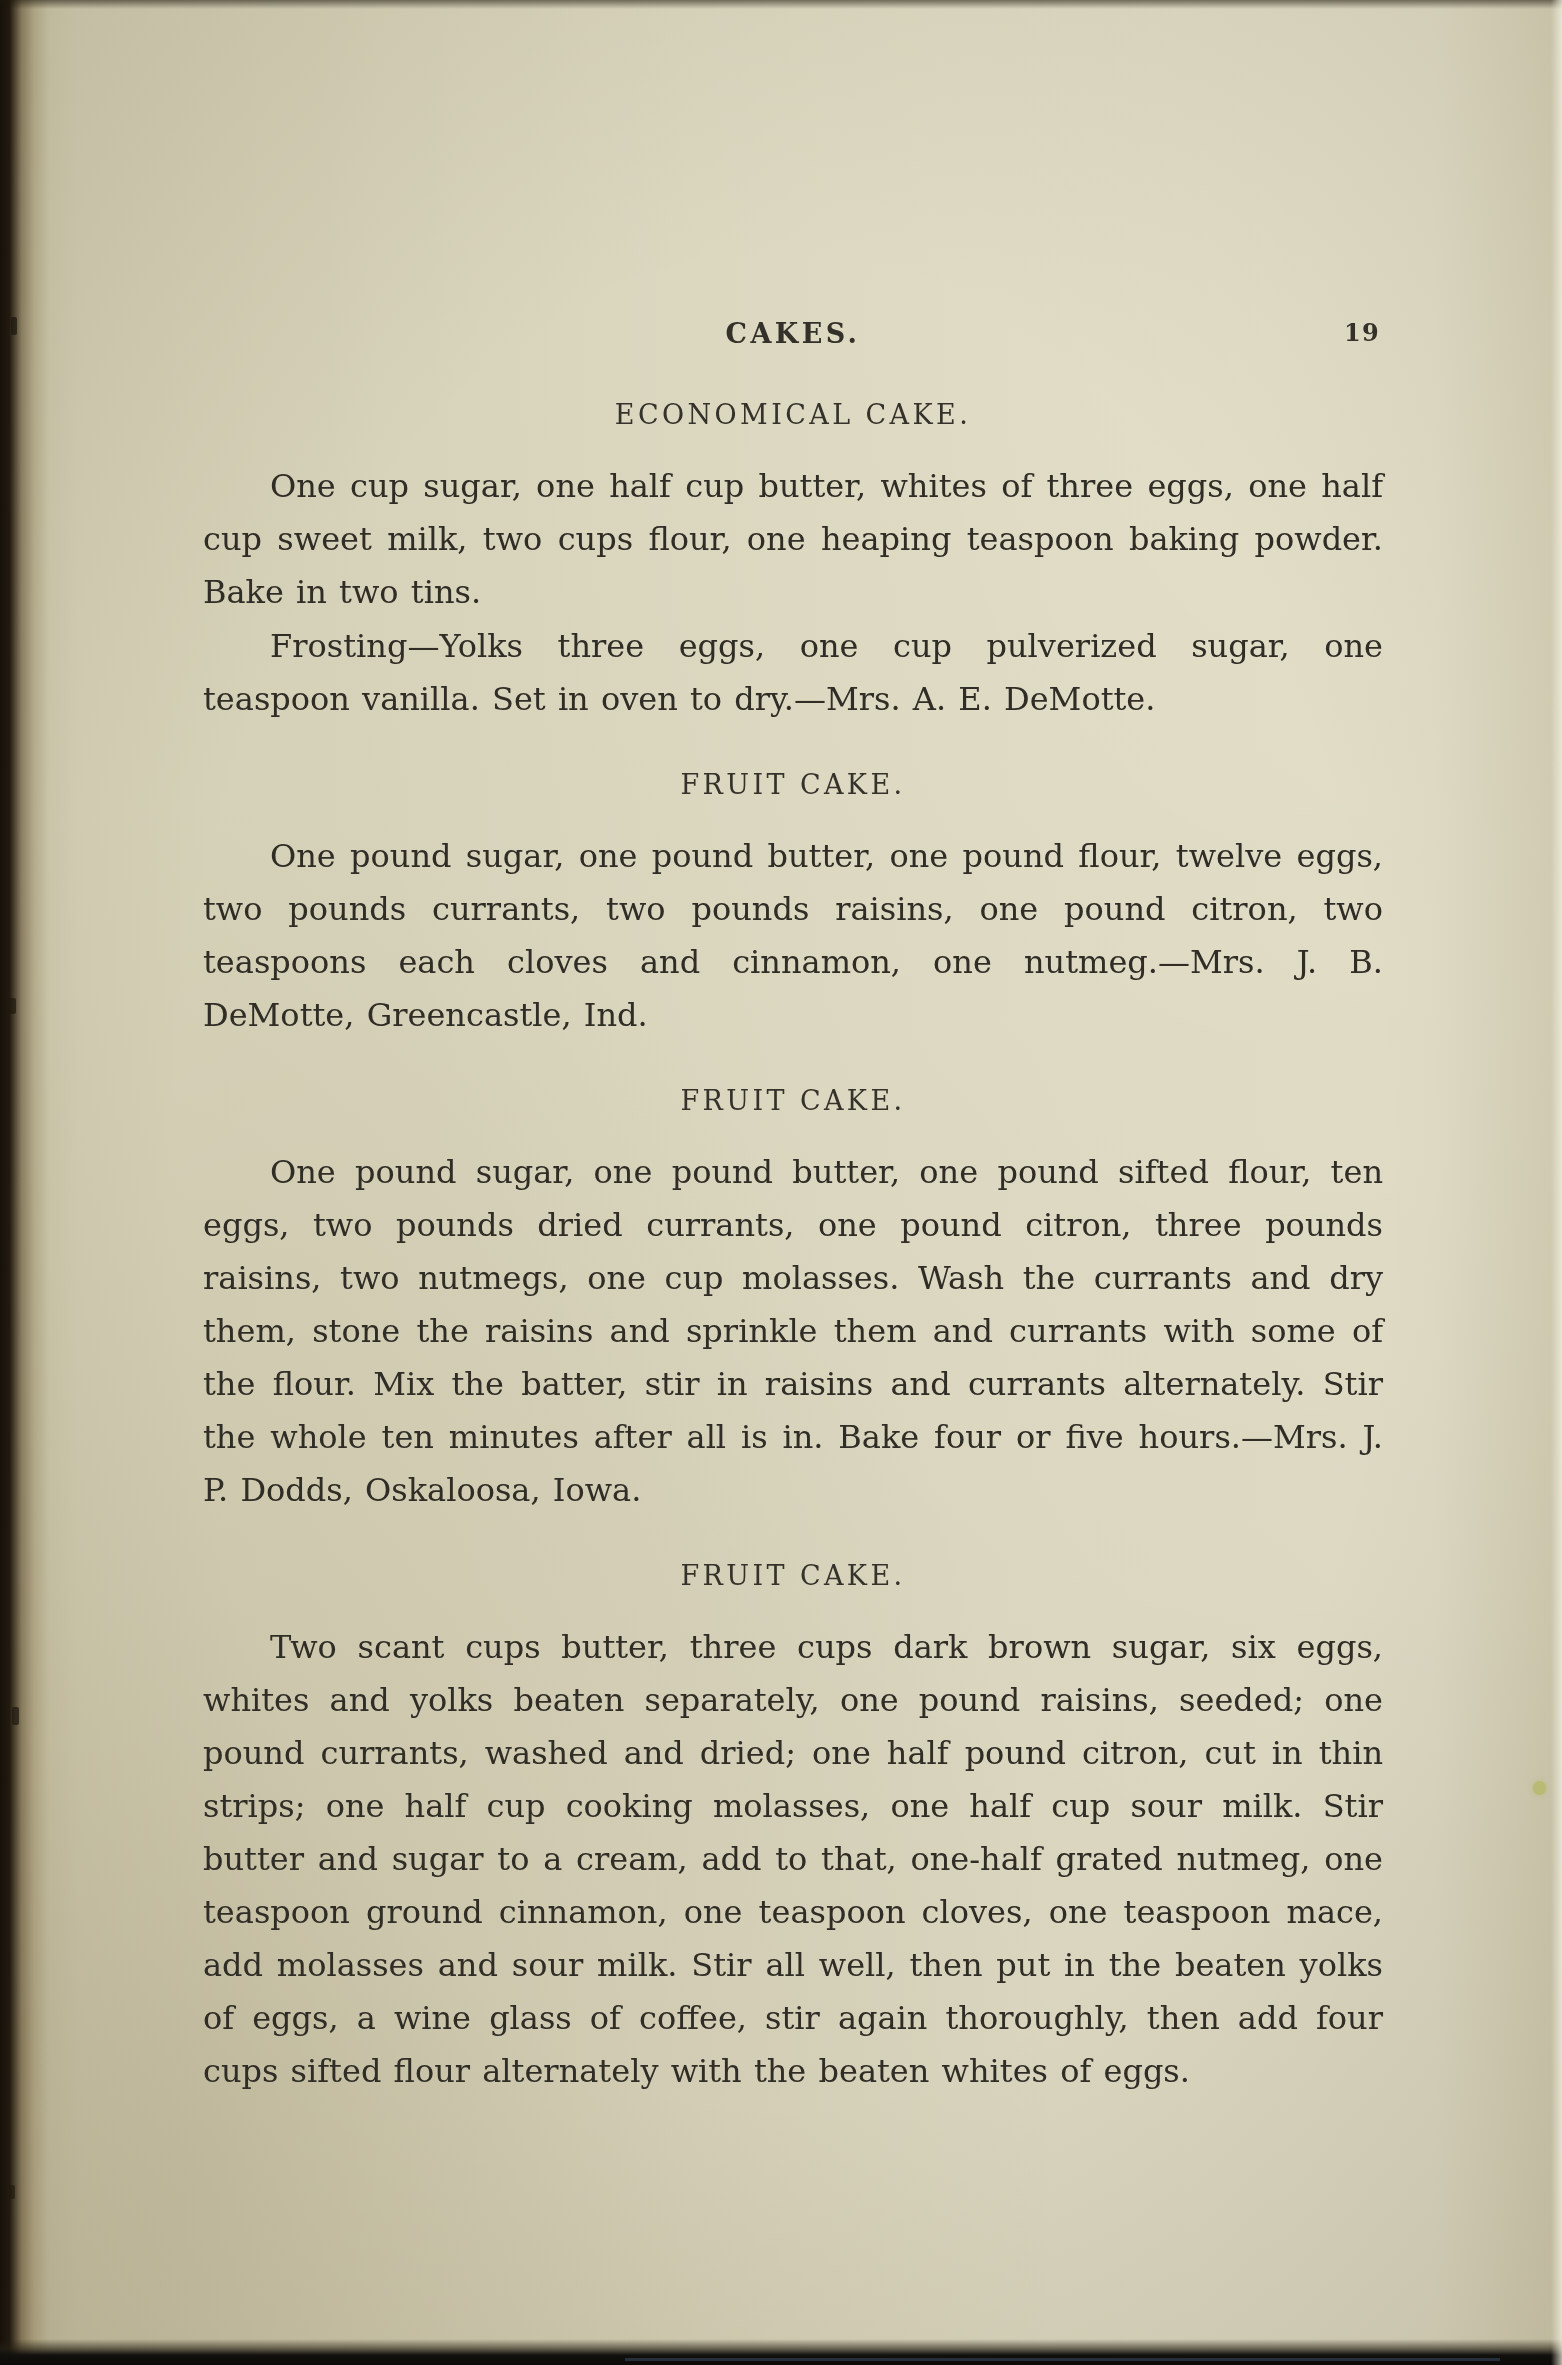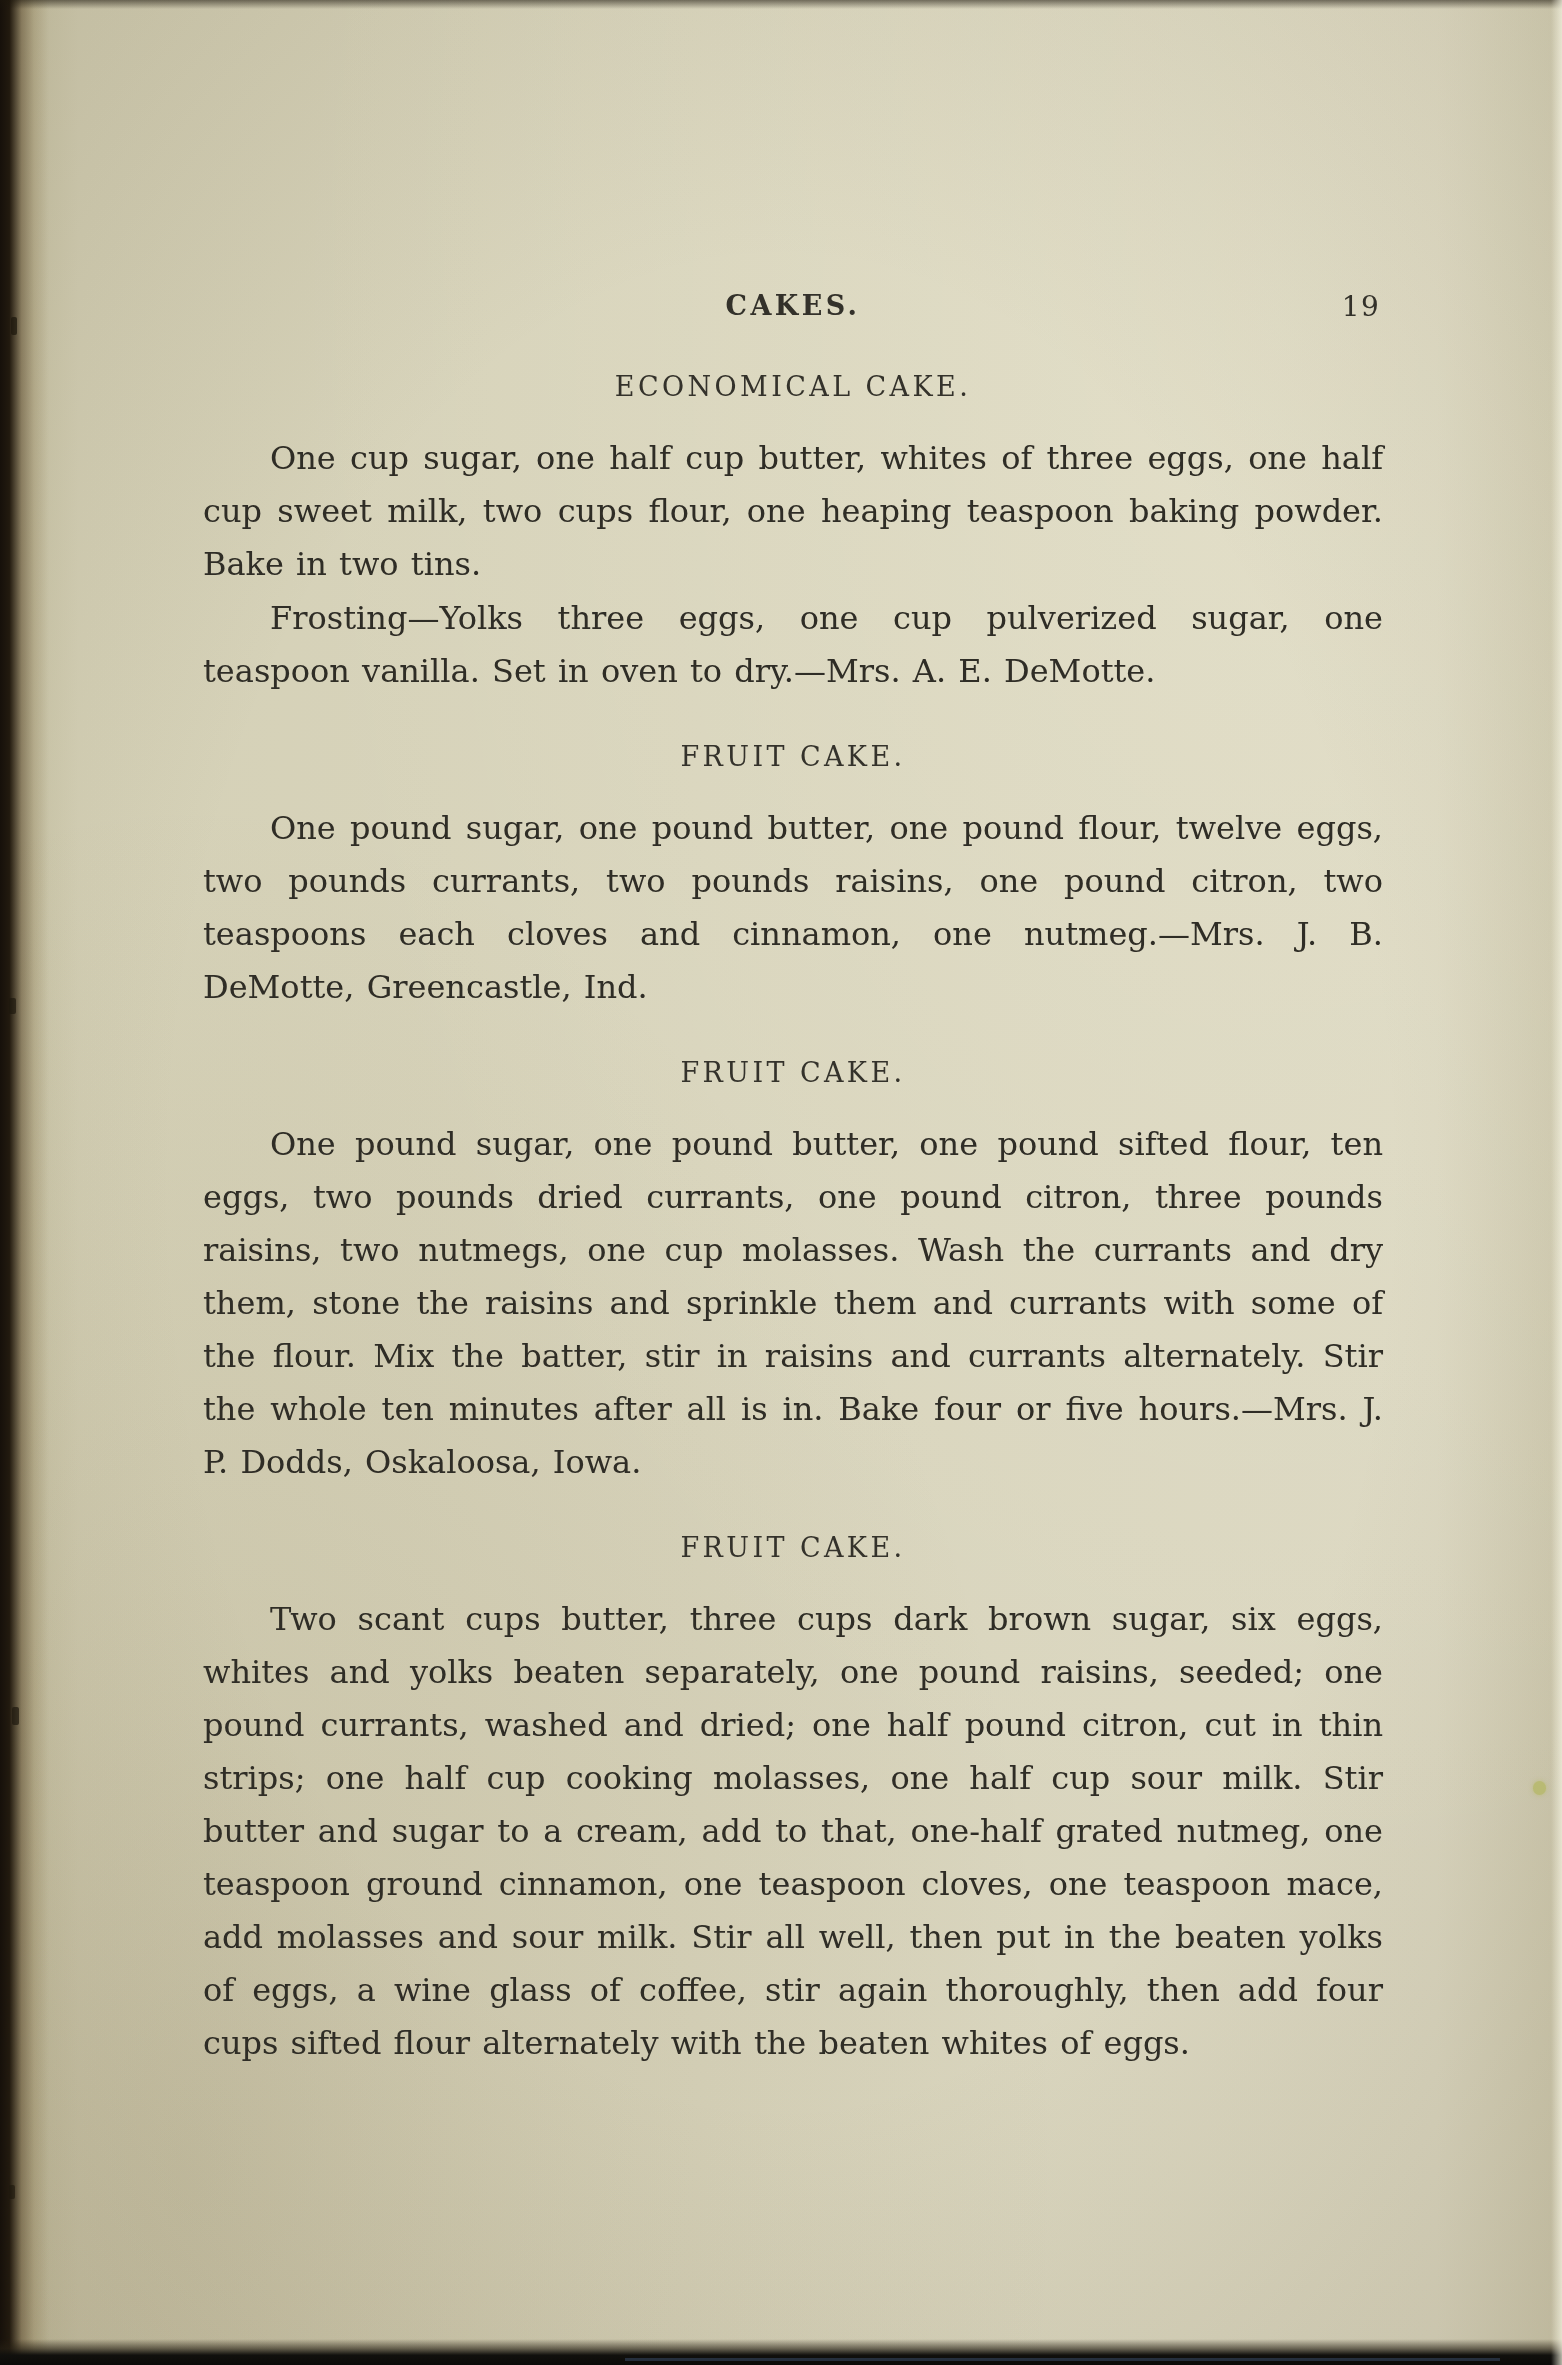--- a/index.html
+++ b/index.html
@@ -68,38 +68,40 @@
   .content {
     position: absolute;
     left: 202px;
     top: 290px;
     width: 1182px;
   }
   .running-header {
     position: relative;
     height: 38px;
     margin-bottom: 43px;
+    margin-top: 28px;
   }
   .running-title {
     position: absolute;
     left: 50%;
     transform: translateX(-50%);
     top: 0;
     font-size: 27px;
     font-weight: bold;
     letter-spacing: 3.4px;
     color: #33312a;
   }
   .page-number {
     position: absolute;
     right: 4px;
     top: 0;
-    font-size: 28px;
+    font-size: 24px;
     letter-spacing: 1.3px;
     color: #33312a;
+    font-weight: bold;
   }
   .section { margin-top: 43px; }
   .section:first-of-type { margin-top: 0; }
   .recipe-heading {
     margin: 0 0 30px 0;
     text-align: center;
     font-size: 27px;
     font-weight: normal;
     letter-spacing: 3.4px;
     color: #34322b;

